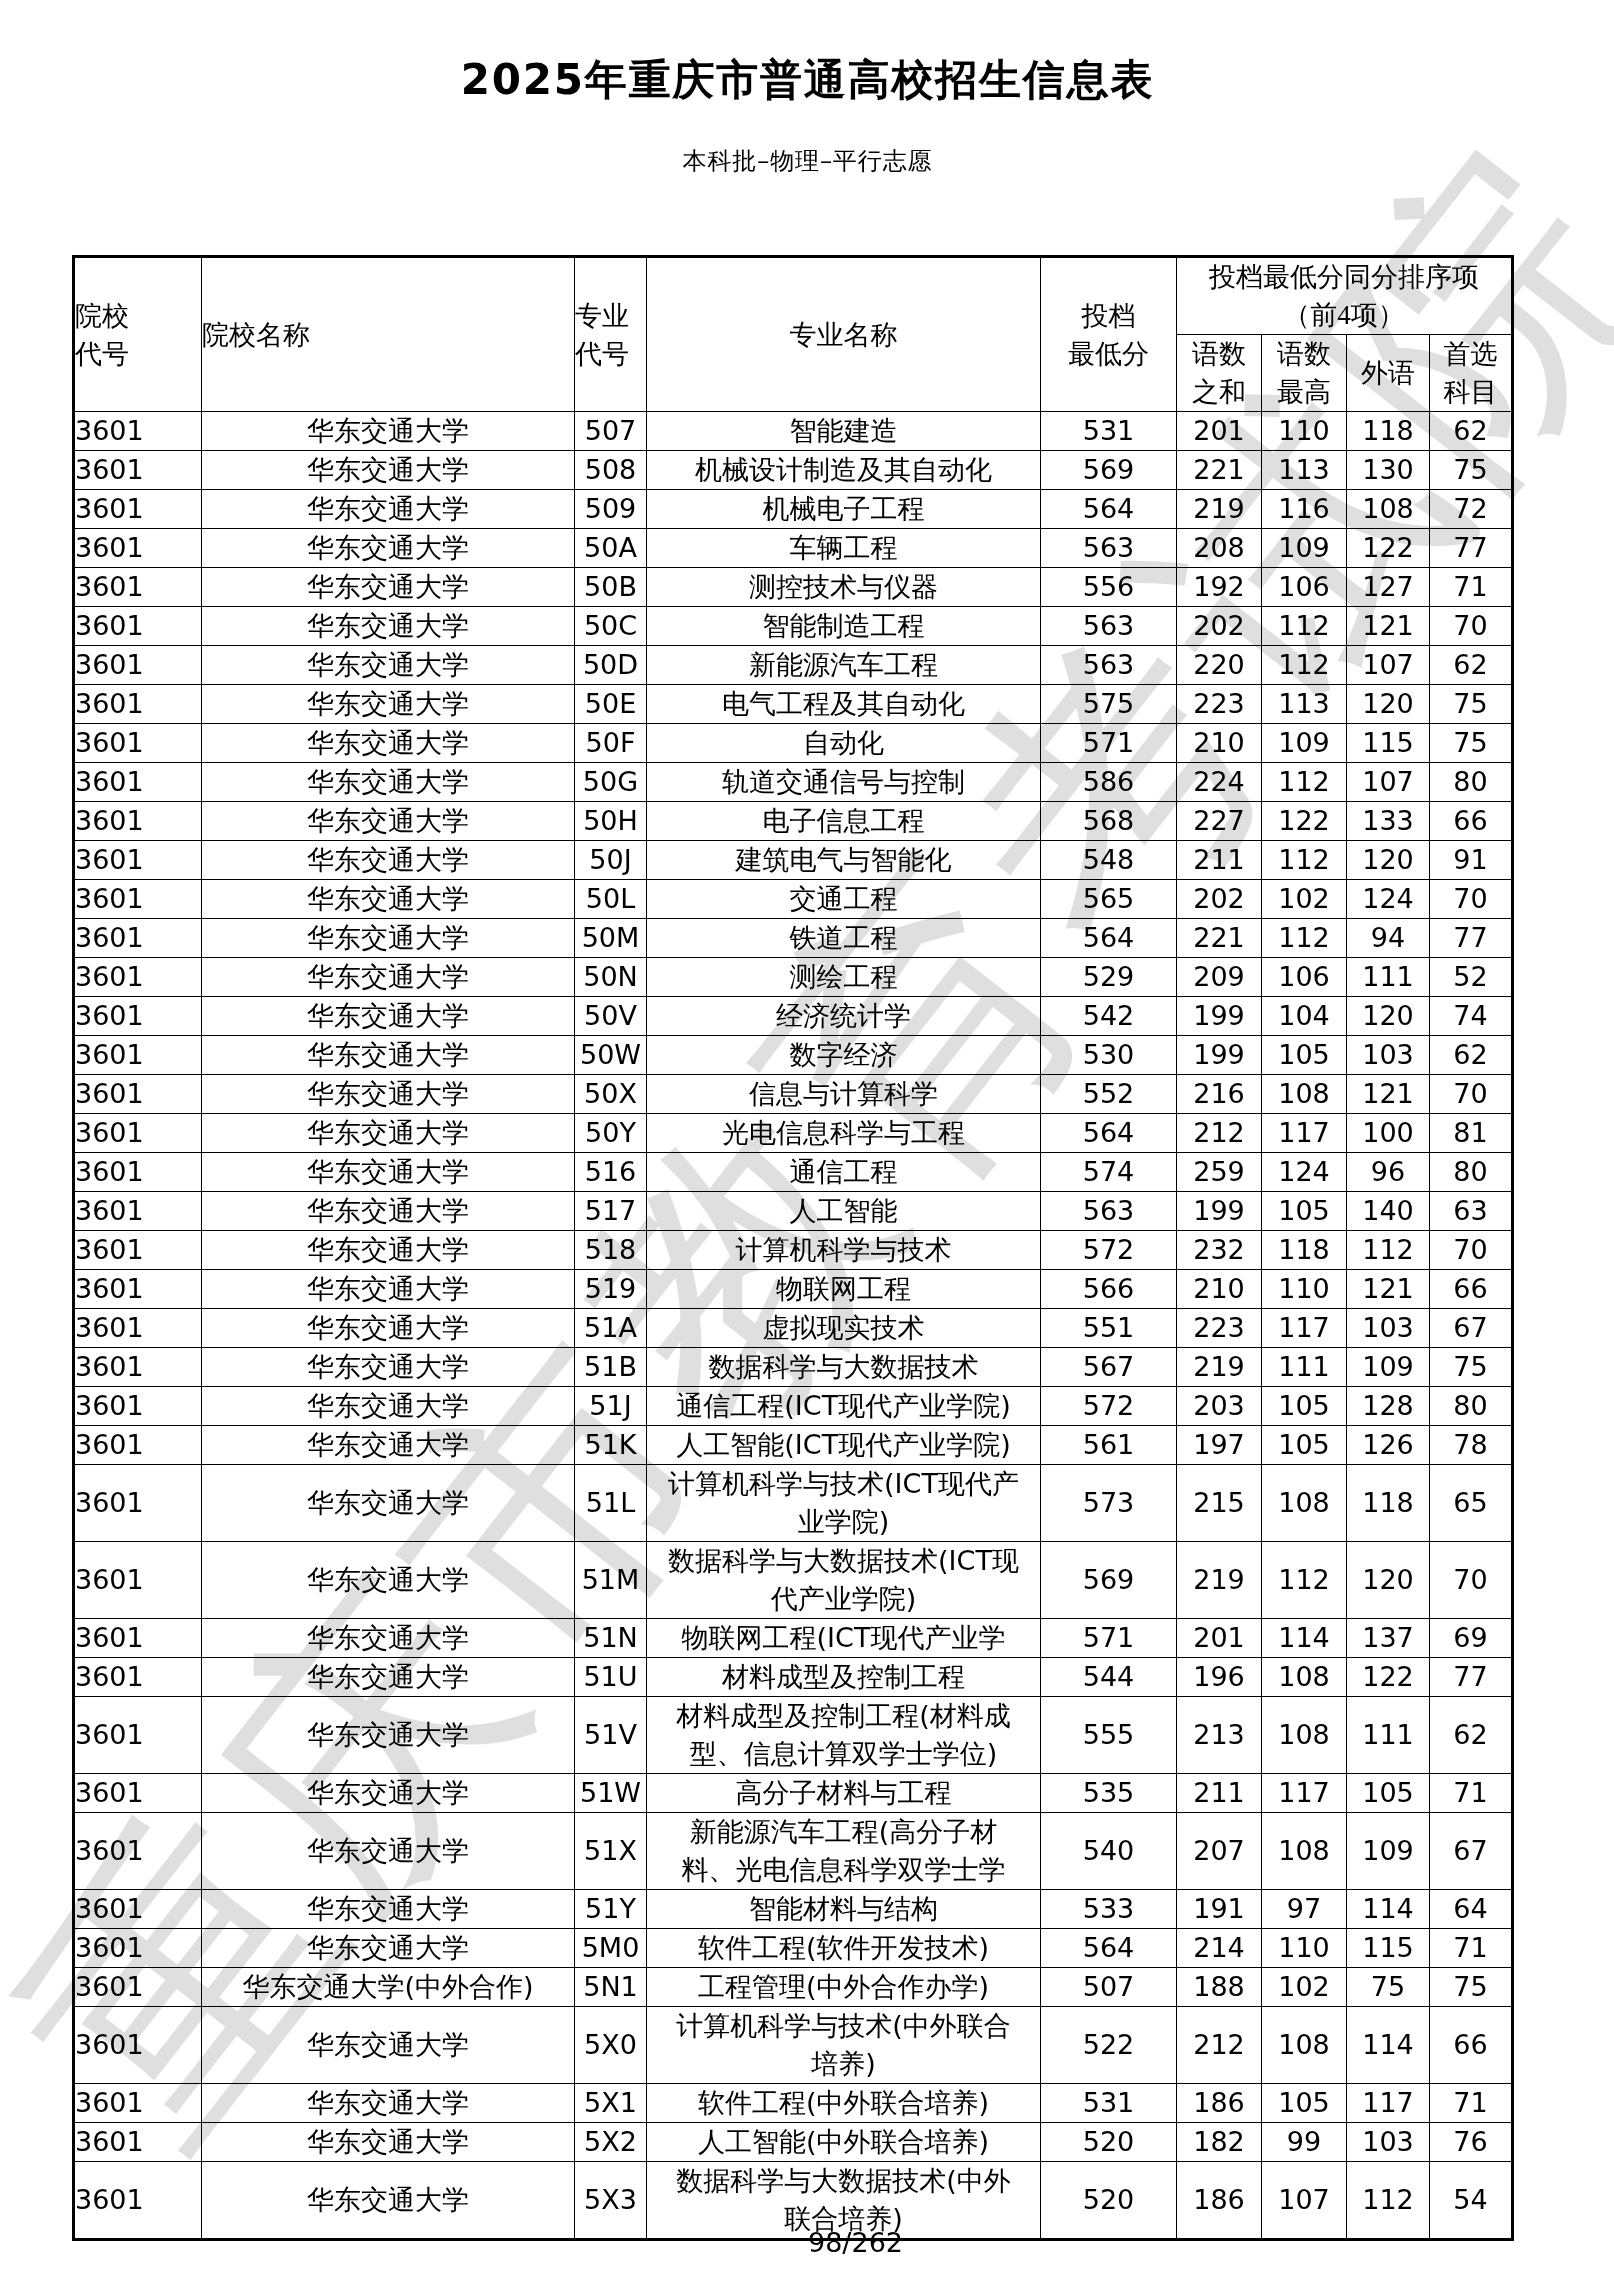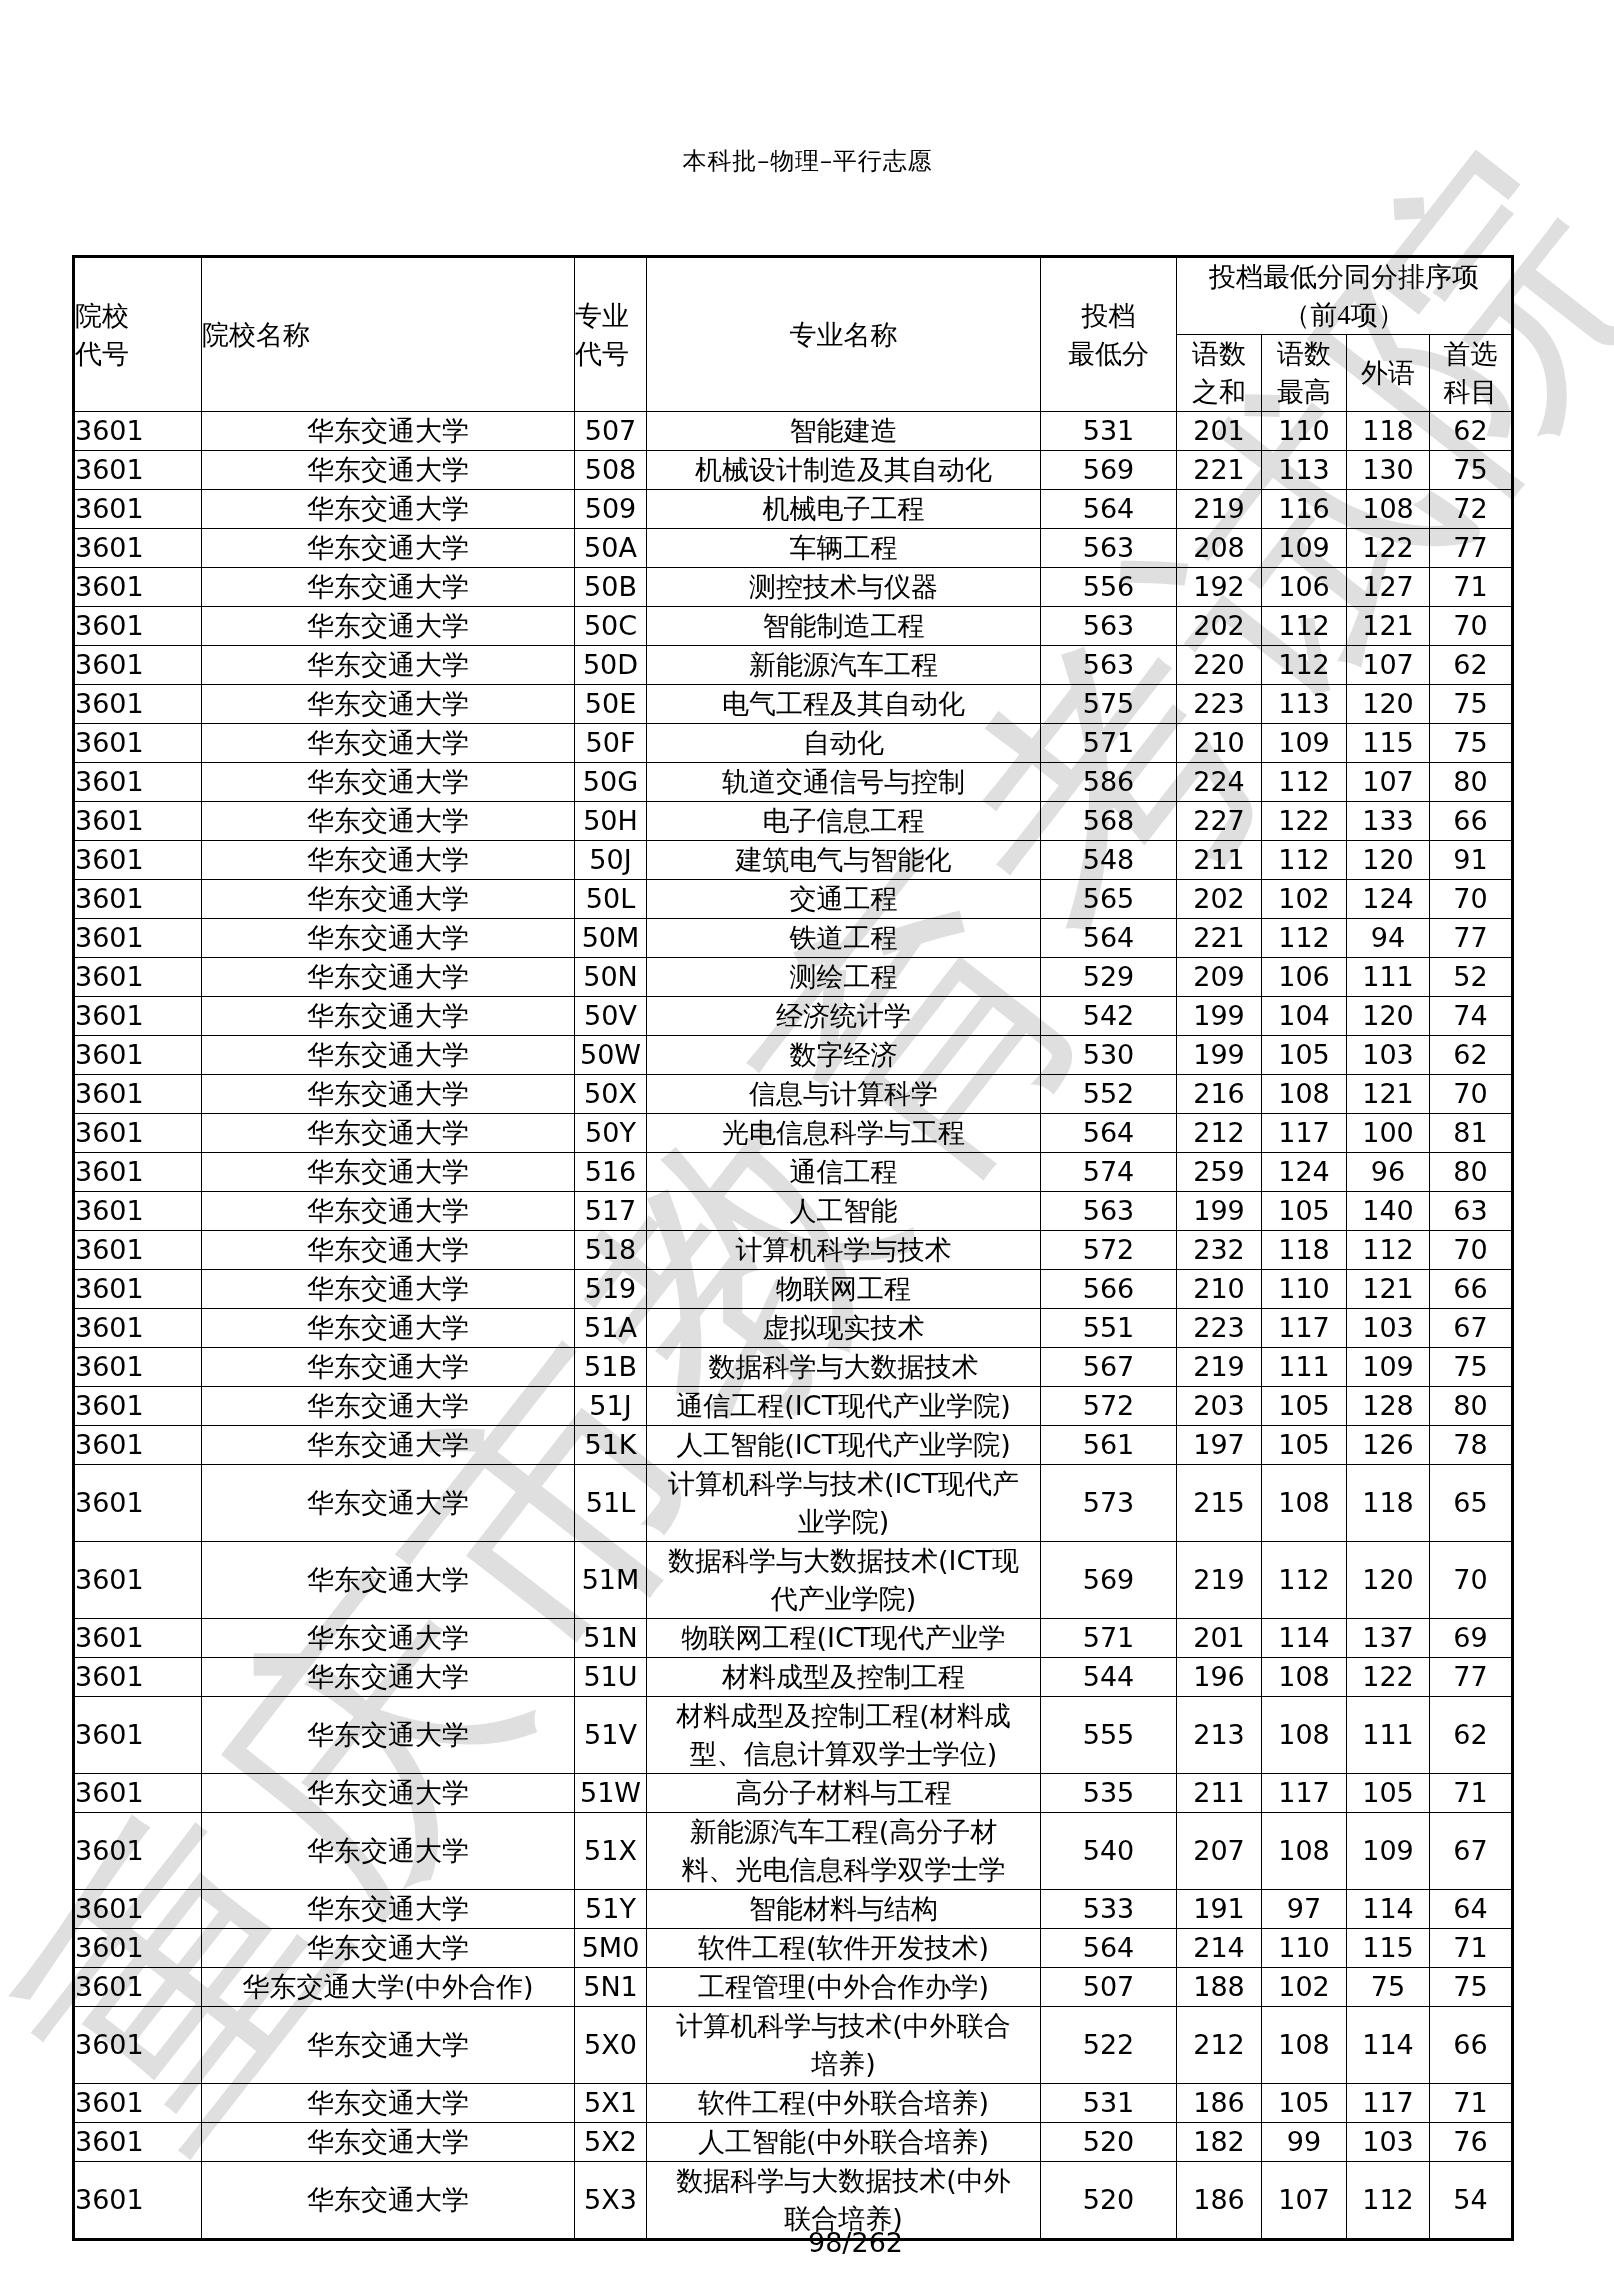--- a/index.html
+++ b/index.html
@@ -61,20 +61,21 @@
     text-align:center;font-size:27px;z-index:2;margin-left:48px;
   }
 </style>
 </head>
 <body>
 
 <div class="page">
 
   <div class="watermark">重庆市教育考试院</div>
 
+  <div class="doc-title">2025年重庆市普通高校招生信息表</div>
   <div class="doc-subtitle">本科批–物理–平行志愿</div>
 
   <table class="adm">
     <colgroup>
       <col style="width:128px">
       <col style="width:373px">
       <col style="width:72px">
       <col style="width:394px">
       <col style="width:136px">
       <col style="width:85px">

